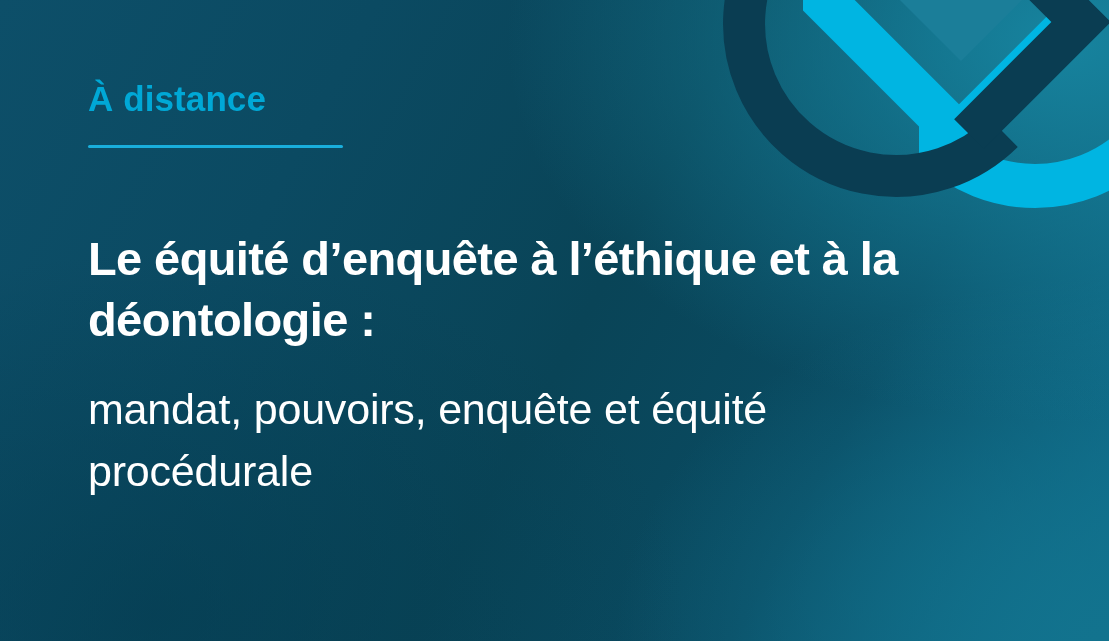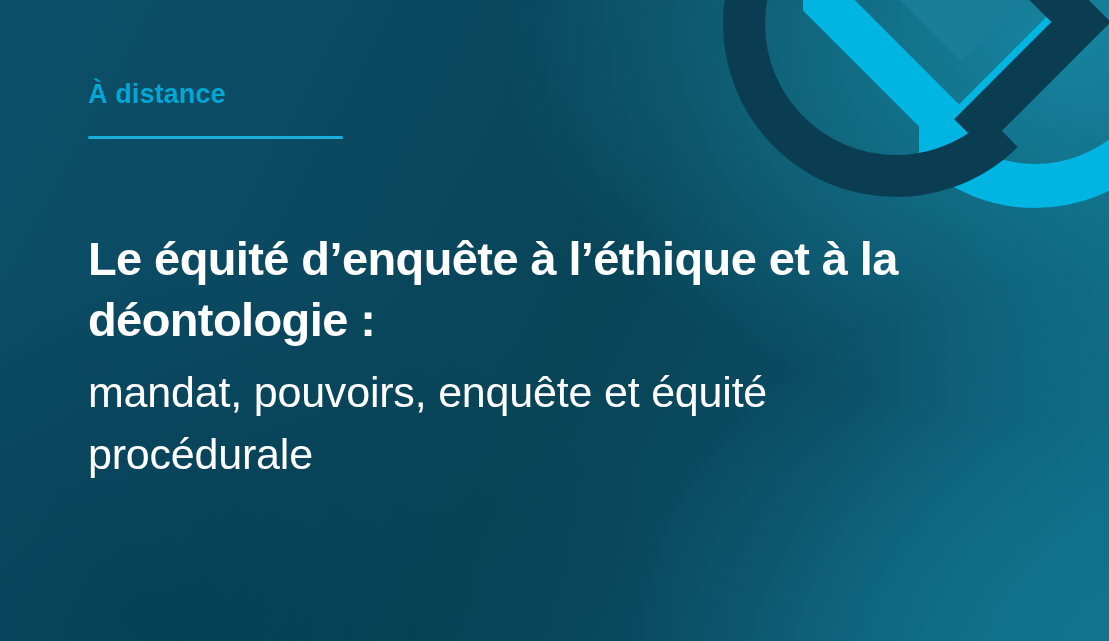--- a/index.html
+++ b/index.html
@@ -58,21 +58,21 @@
     height: 100%;
     z-index: 3;
   }
 
   .eyebrow-wrap {
     position: absolute;
     top: 80px;
     left: 0;
   }
   .eyebrow {
-    font-size: 27px;
+    font-size: 35px;
     font-weight: bold;
     letter-spacing: 0.1px;
     line-height: 1.1;
     margin: 0;
     white-space: nowrap;
   }
   .eyebrow-rule {
     margin-top: 26px;
     width: 255px;
     height: 3px;
@@ -88,21 +88,21 @@
   .title {
     margin: 0;
     font-size: 47px;
     font-weight: bold;
     line-height: 1.3;
     letter-spacing: -0.6px;
     color: #ffffff;
     max-width: 935px;
   }
   .subtitle {
-    margin: 12px 0 0 0;
+    margin: 29px 0 0 0;
     font-size: 43px;
     font-weight: normal;
     line-height: 1.44;
     letter-spacing: -0.2px;
     color: #ffffff;
     max-width: 880px;
   }
 </style>
 </head>
 <body>

